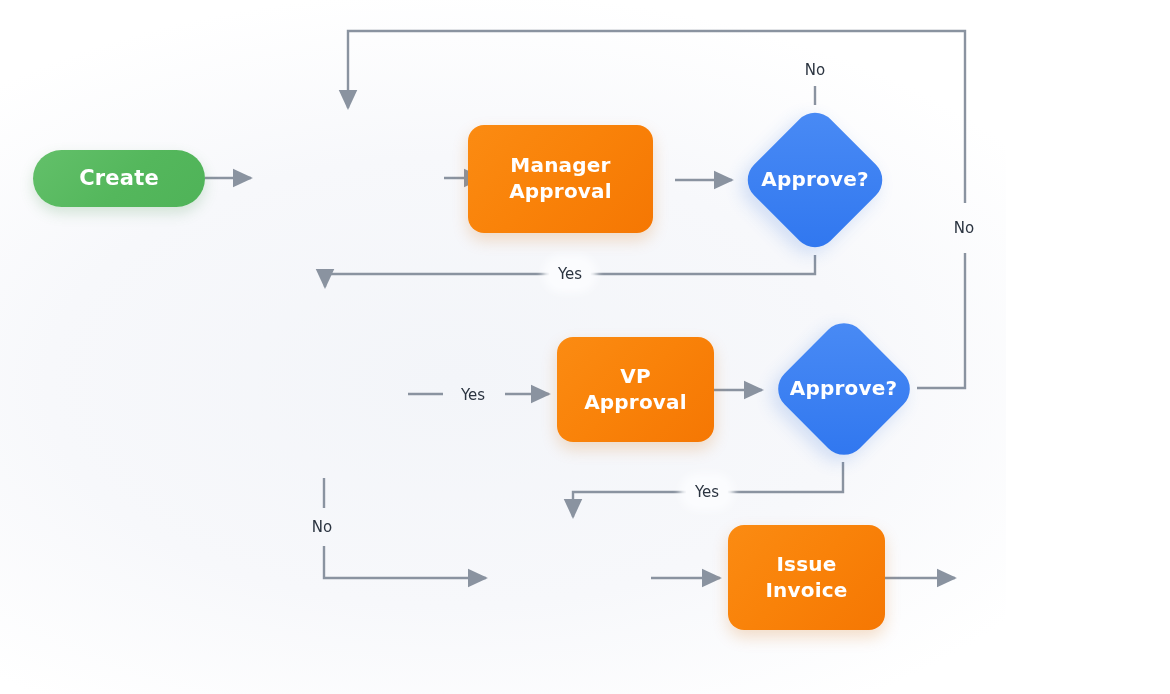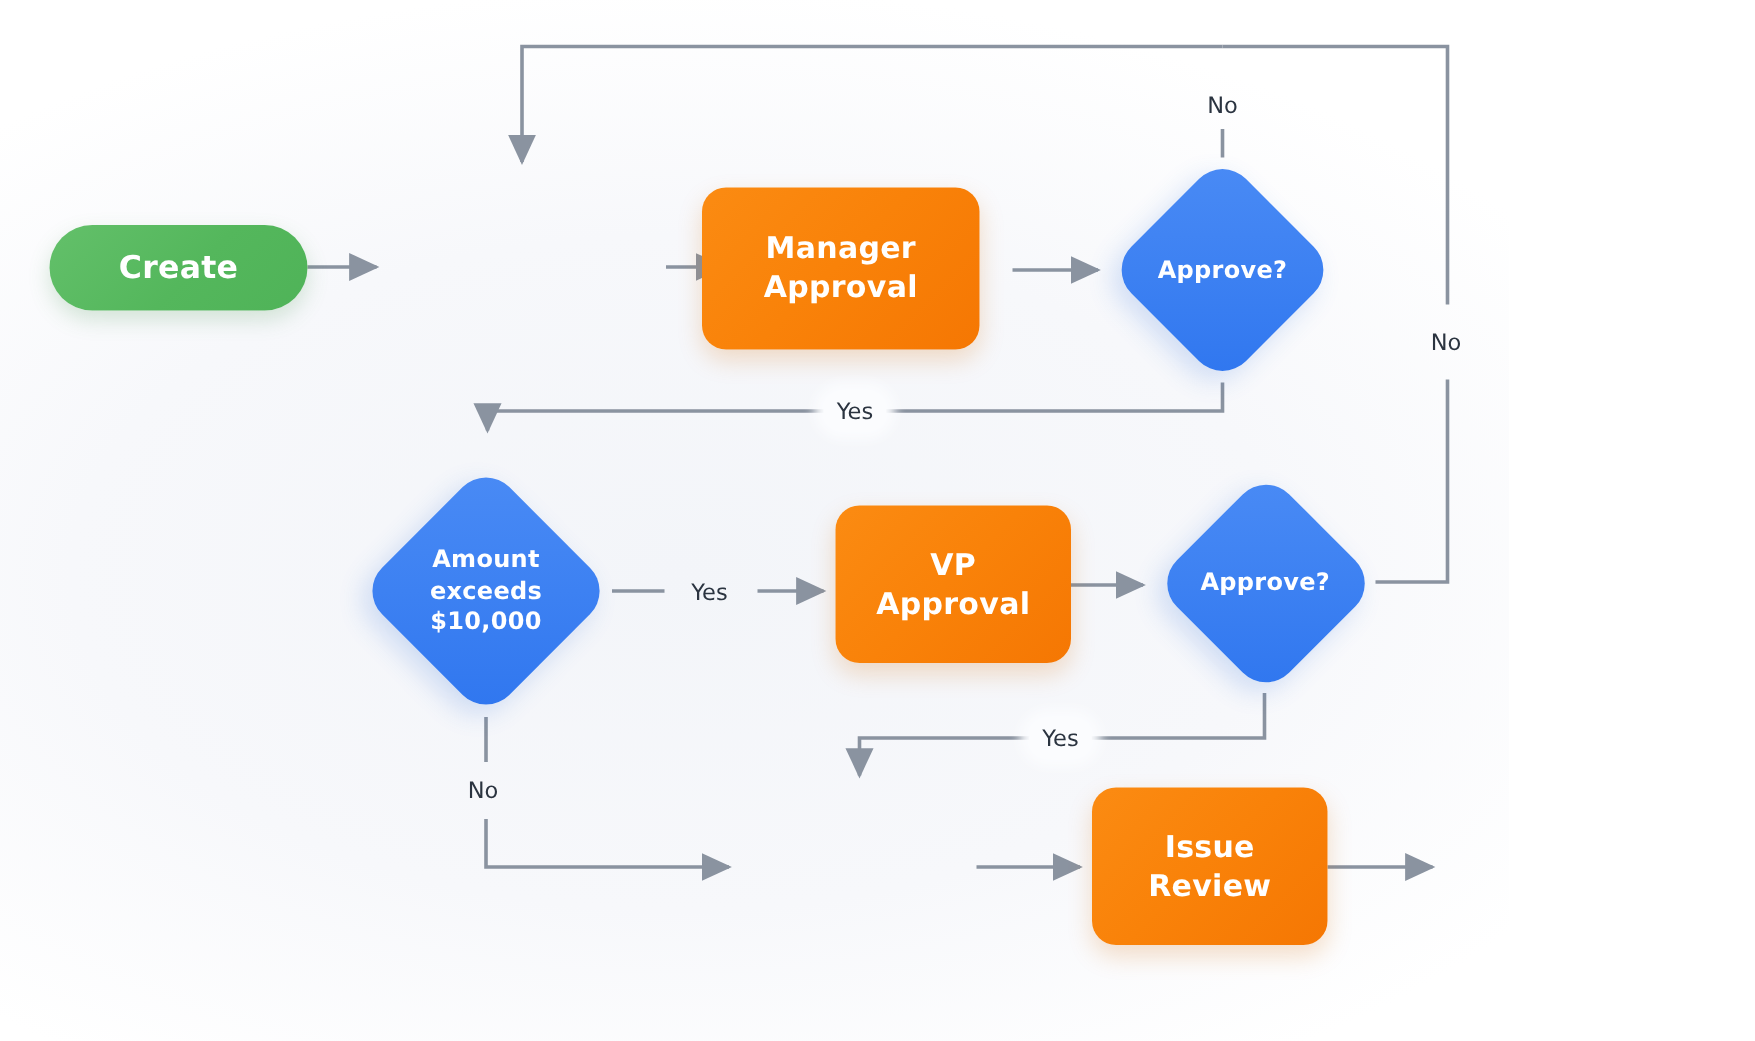--- a/index.html
+++ b/index.html
@@ -60,21 +60,21 @@
     border-radius: 16px;
     background: linear-gradient(135deg, #fb8b12 0%, #f98209 48%, #f57703 100%);
     box-shadow: 0 7px 16px rgba(216,110,10,0.22);
     font-size: 20px;
   }
 
   
   .n-dec {
     background: transparent;
     box-shadow: none;
-    font-size: 16px;
+    font-size: 20px;
     justify-content: center;
   }
   .n-dec .dia {
     position: absolute;
     left: 50%;
     top: 50%;
     border-radius: 22px;
     background: linear-gradient(135deg, #4a8bf5 0%, #3d81f2 50%, #2f76ef 100%);
     box-shadow: 0 8px 18px rgba(45,110,220,0.20);
     z-index: 1;
@@ -160,37 +160,31 @@
   <div class="node n-proc" style="left:468px; top:125px; width:185px; height:108px;">
     <span class="lbl">Manager
 Approval</span>
   </div>
 
   <div class="node n-dec" style="left:740px; top:105px; width:150px; height:150px;">
     <span class="dia" style="width:108px; height:108px; margin-left:-54px; margin-top:-54px; transform:rotate(45deg);"></span>
     <span class="lbl">Approve?</span>
   </div>
 
-  <div class="node n-dec" style="left:240px; top:310px; width:168px; height:168px;">
-    <span class="dia" style="width:120px; height:120px; margin-left:-60px; margin-top:-60px; transform:rotate(45deg);"></span>
-    <span class="lbl">Amount
-exceeds
-$10,000</span>
-  </div>
 
   <div class="node n-proc" style="left:557px; top:337px; width:157px; height:105px;">
     <span class="lbl">VP
 Approval</span>
   </div>
 
   <div class="node n-dec" style="left:770px; top:315px; width:147px; height:147px;">
     <span class="dia" style="width:106px; height:106px; margin-left:-53px; margin-top:-53px; transform:rotate(45deg);"></span>
     <span class="lbl">Approve?</span>
   </div>
 
 
   <div class="node n-proc" style="left:728px; top:525px; width:157px; height:105px;">
     <span class="lbl">Issue
-Review</span>
+Invoice</span>
   </div>
 
 
 </div>
 
 </body></html>

